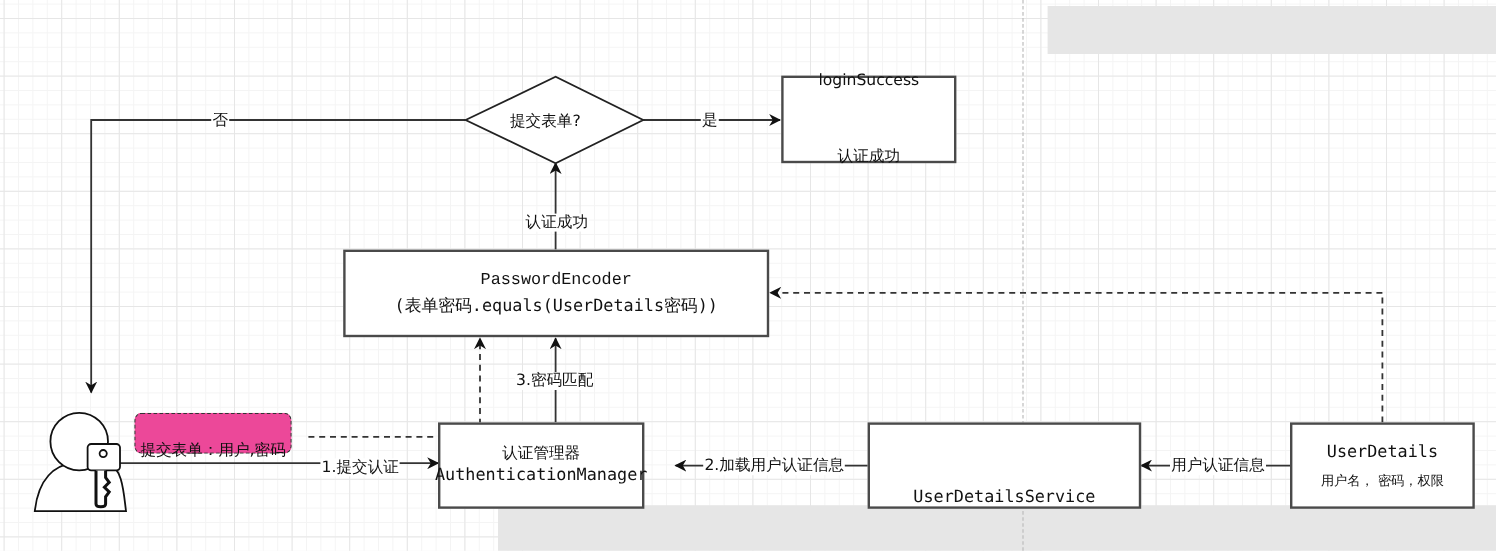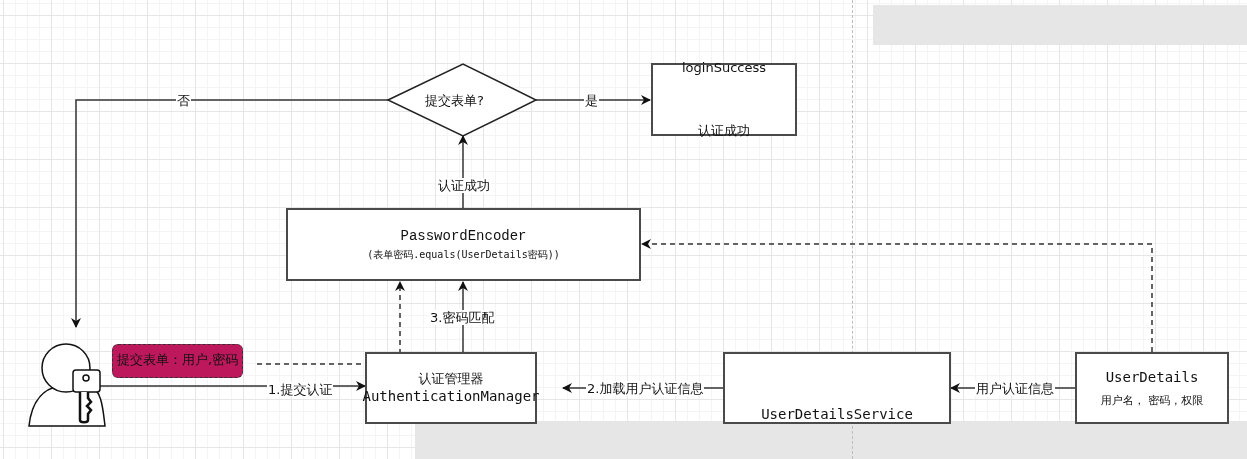--- a/index.html
+++ b/index.html
@@ -23,22 +23,22 @@
     position: absolute; background: #fff; border: 2px solid #4a4a4a; box-sizing: border-box;
     display: flex; flex-direction: column; align-items: center; justify-content: center; text-align: center;
   }
   .mono { font-family: "DejaVu Sans Mono", monospace; }
   .sans { font-family: "DejaVu Sans", sans-serif; }
   .lbl {
     position: absolute; background: #fff; font-size: 13px; line-height: 15px; white-space: nowrap;
     padding: 0 1px;
   }
   .note {
-    position: absolute; border: 1.5px dashed #333; border-radius: 6px; background: #be185d;
-    font-size: 13px; line-height: 30px; padding: 0 4px; white-space: nowrap; box-sizing: border-box; text-align: center;
+    position: absolute; border: 1.5px dashed #333; border-radius: 6px; background: #ec4899;
+    font-size: 13px; line-height: 30px; padding: 16px 4px; white-space: nowrap; box-sizing: border-box; text-align: center;
   }
   .diamond-text { position: absolute; font-size: 13px; white-space: nowrap; }
 </style>
 </head>
 <body>
 
 <div class="overlay" style="left:873px;top:5px;width:374px;height:40px;"></div>
 <div class="overlay" style="left:415px;top:421px;width:832px;height:38px;"></div>
 <div class="page-break"></div>
 
@@ -88,21 +88,21 @@
 
 <div class="diamond-text" style="left:425px;top:92px;">提交表单?</div>
 
 <div class="box sans" style="left:651px;top:63px;width:146px;height:73px;font-size:13px;line-height:16px;gap:47px;">
   <div>loginSuccess</div>
   <div>认证成功</div>
 </div>
 
 <div class="box" style="left:286px;top:208px;width:355px;height:73px;">
   <div class="mono" style="font-size:14px;margin-bottom:4px;font-family:Liberation Mono, monospace;">PasswordEncoder</div>
-  <div class="mono" style="font-size:10px;">(表单密码.equals(UserDetails密码))</div>
+  <div class="mono" style="font-size:14px;">(表单密码.equals(UserDetails密码))</div>
 </div>
 
 <div class="box" style="left:365px;top:352px;width:172px;height:72px;">
   <div class="sans" style="font-size:13px;line-height:16px;">认证管理器</div>
   <div class="mono" style="font-size:14px;line-height:18px;">AuthenticationManager</div>
 </div>
 
 <div class="box mono" style="left:723px;top:352px;width:228px;height:72px;font-size:14px;justify-content:flex-end;">
   <div>UserDetailsService</div>
 </div>

